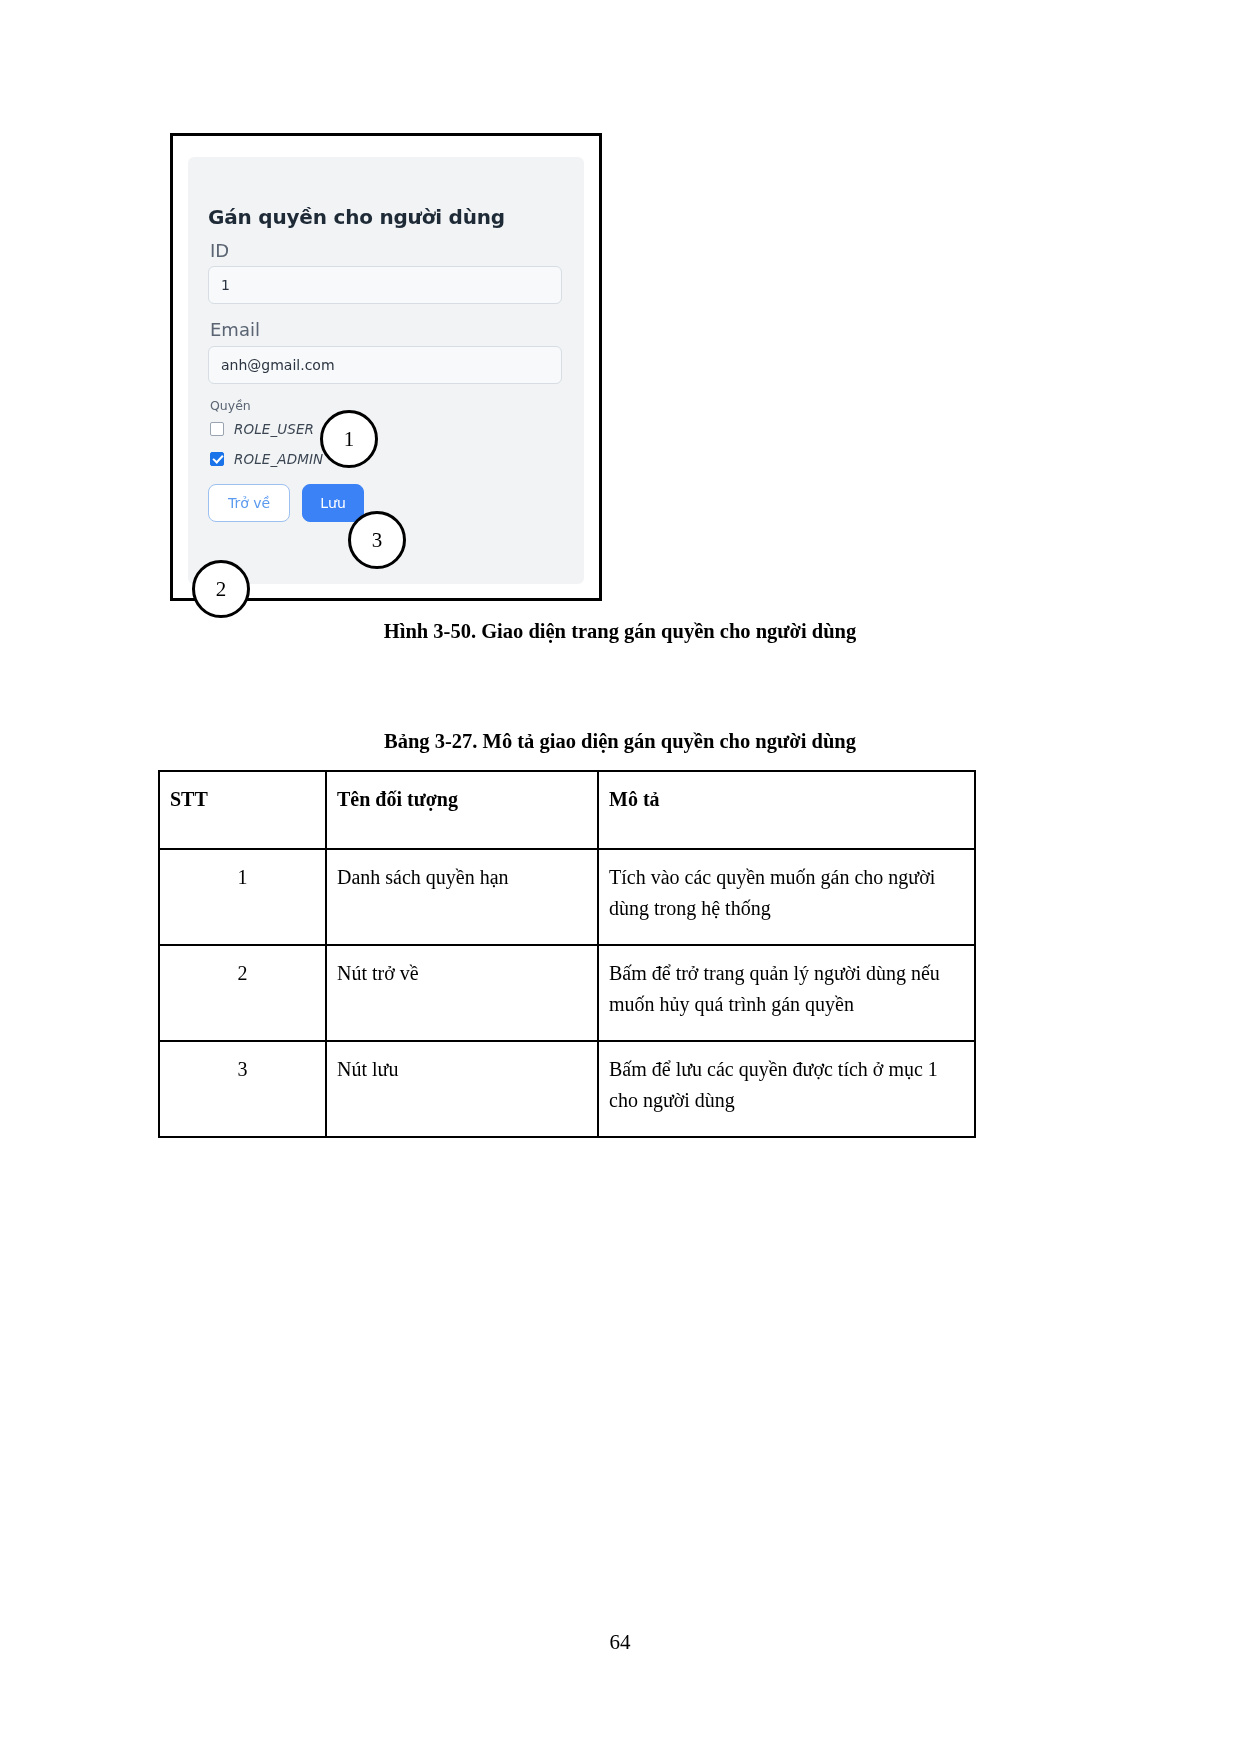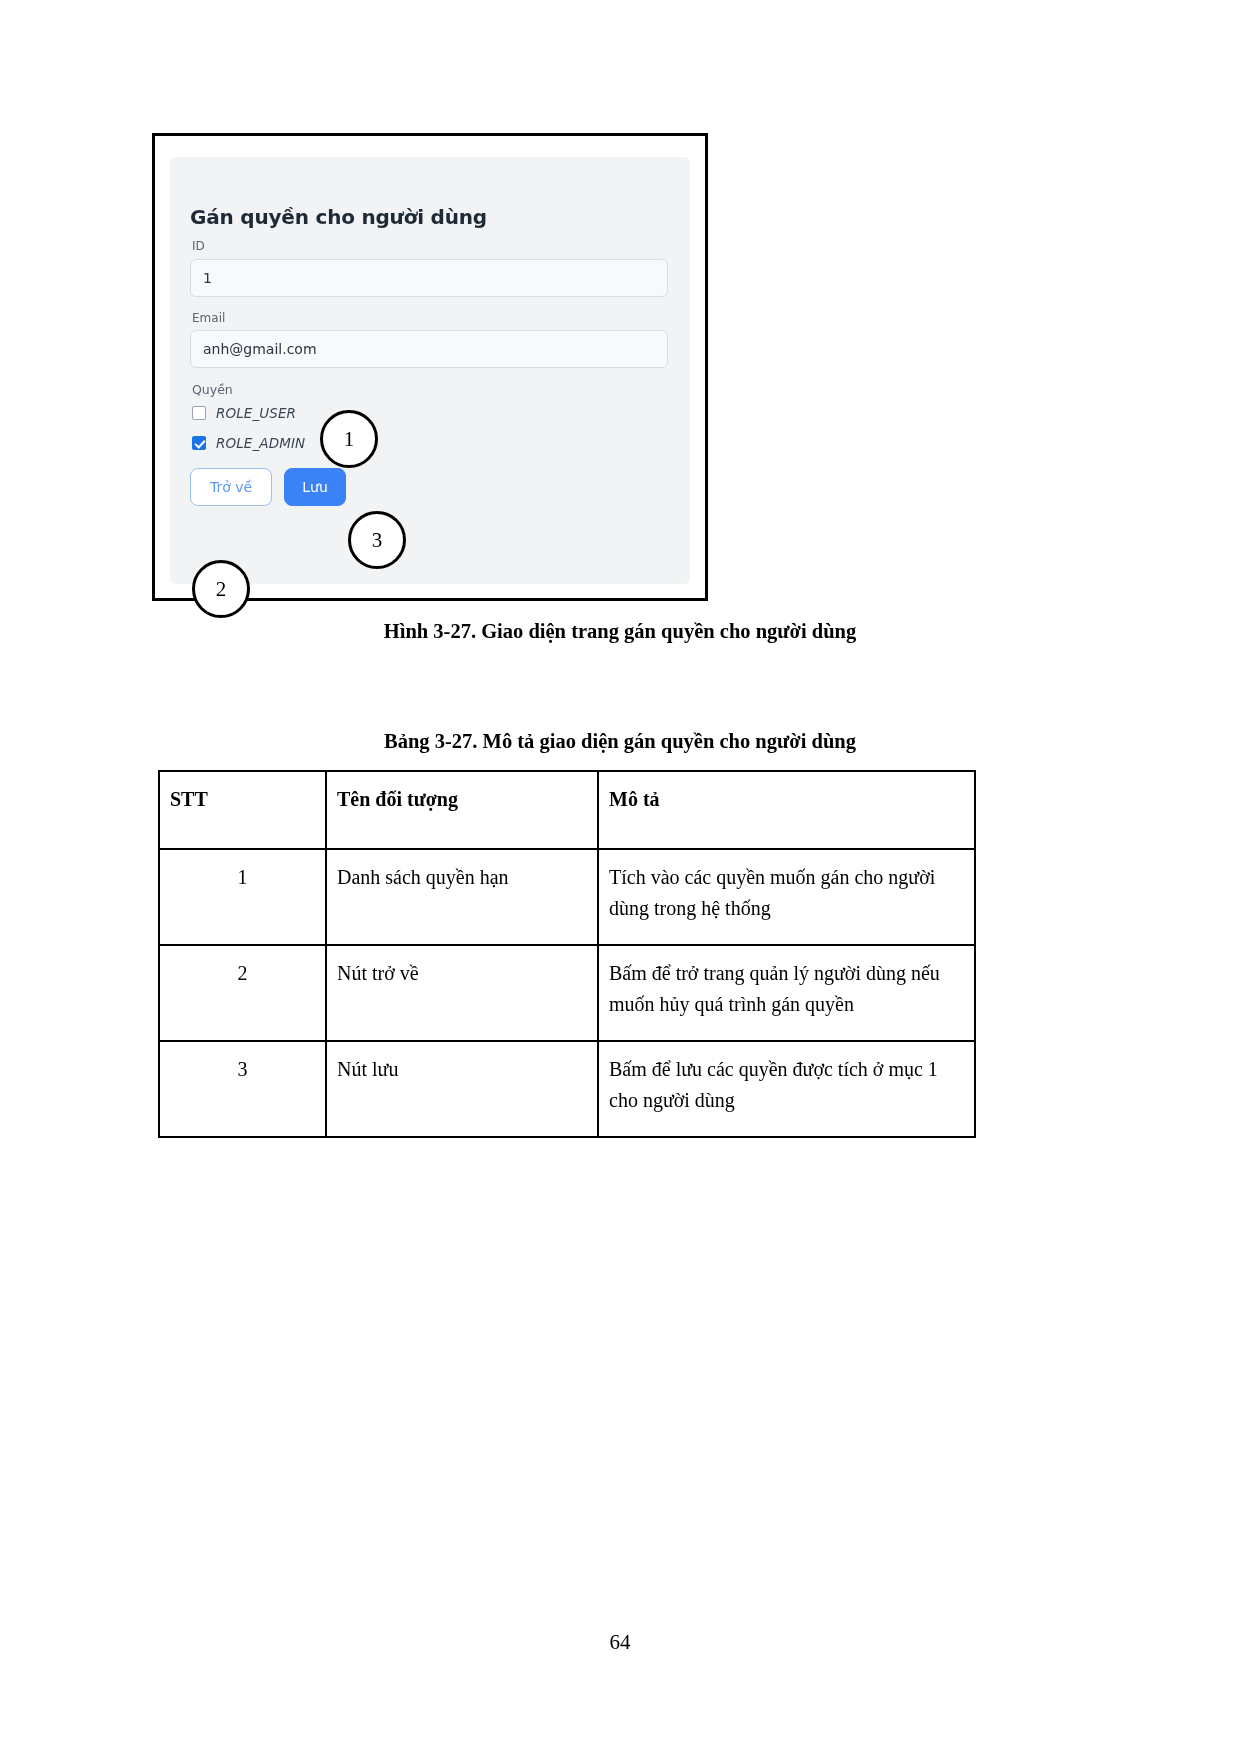--- a/index.html
+++ b/index.html
@@ -12,23 +12,23 @@
     height: 1754px;
     position: relative;
     font-family: "Liberation Serif", serif;
     color: #000000;
     overflow: hidden;
   }
 
   
   .figure-wrap {
     position: absolute;
-    left: 152px;
+    left: 170px;
     top: 133px;
-    width: 556px;
+    width: 432px;
     height: 468px;
     border: 3px solid #000000;
     box-sizing: border-box;
     background: #ffffff;
   }
   .screenshot {
     position: absolute;
     left: 15px;
     top: 21px;
     right: 15px;
@@ -47,21 +47,21 @@
     font-family: "DejaVu Sans", sans-serif;
     font-size: 20px;
     font-weight: 700;
     color: #1f2a37;
     letter-spacing: -0.2px;
     margin: 0 0 10px 0;
     line-height: 1.2;
   }
   .field-label {
     font-family: "DejaVu Sans", sans-serif;
-    font-size: 12px;
+    font-size: 18px;
     color: #5a6472;
     margin: 0 0 4px 2px;
     line-height: 1.3;
   }
   .text-input {
     display: block;
     width: 100%;
     height: 38px;
     box-sizing: border-box;
     background: #f7f9fa;
@@ -260,21 +260,21 @@
       </div>
 
     </div>
   </div>
 </div>
 
 <div class="callout" id="callout-1">1</div>
 <div class="callout" id="callout-2">2</div>
 <div class="callout" id="callout-3">3</div>
 
-<div class="caption" id="figure-caption">Hình 3-27. Giao diện trang gán quyền cho người dùng</div>
+<div class="caption" id="figure-caption">Hình 3-50. Giao diện trang gán quyền cho người dùng</div>
 
 <div class="caption" id="table-caption">Bảng 3-27. Mô tả giao diện gán quyền cho người dùng</div>
 
 <table class="desc-table">
   <thead>
     <tr>
       <th class="col-stt">STT</th>
       <th class="col-name">Tên đối tượng</th>
       <th class="col-desc">Mô tả</th>
     </tr>

